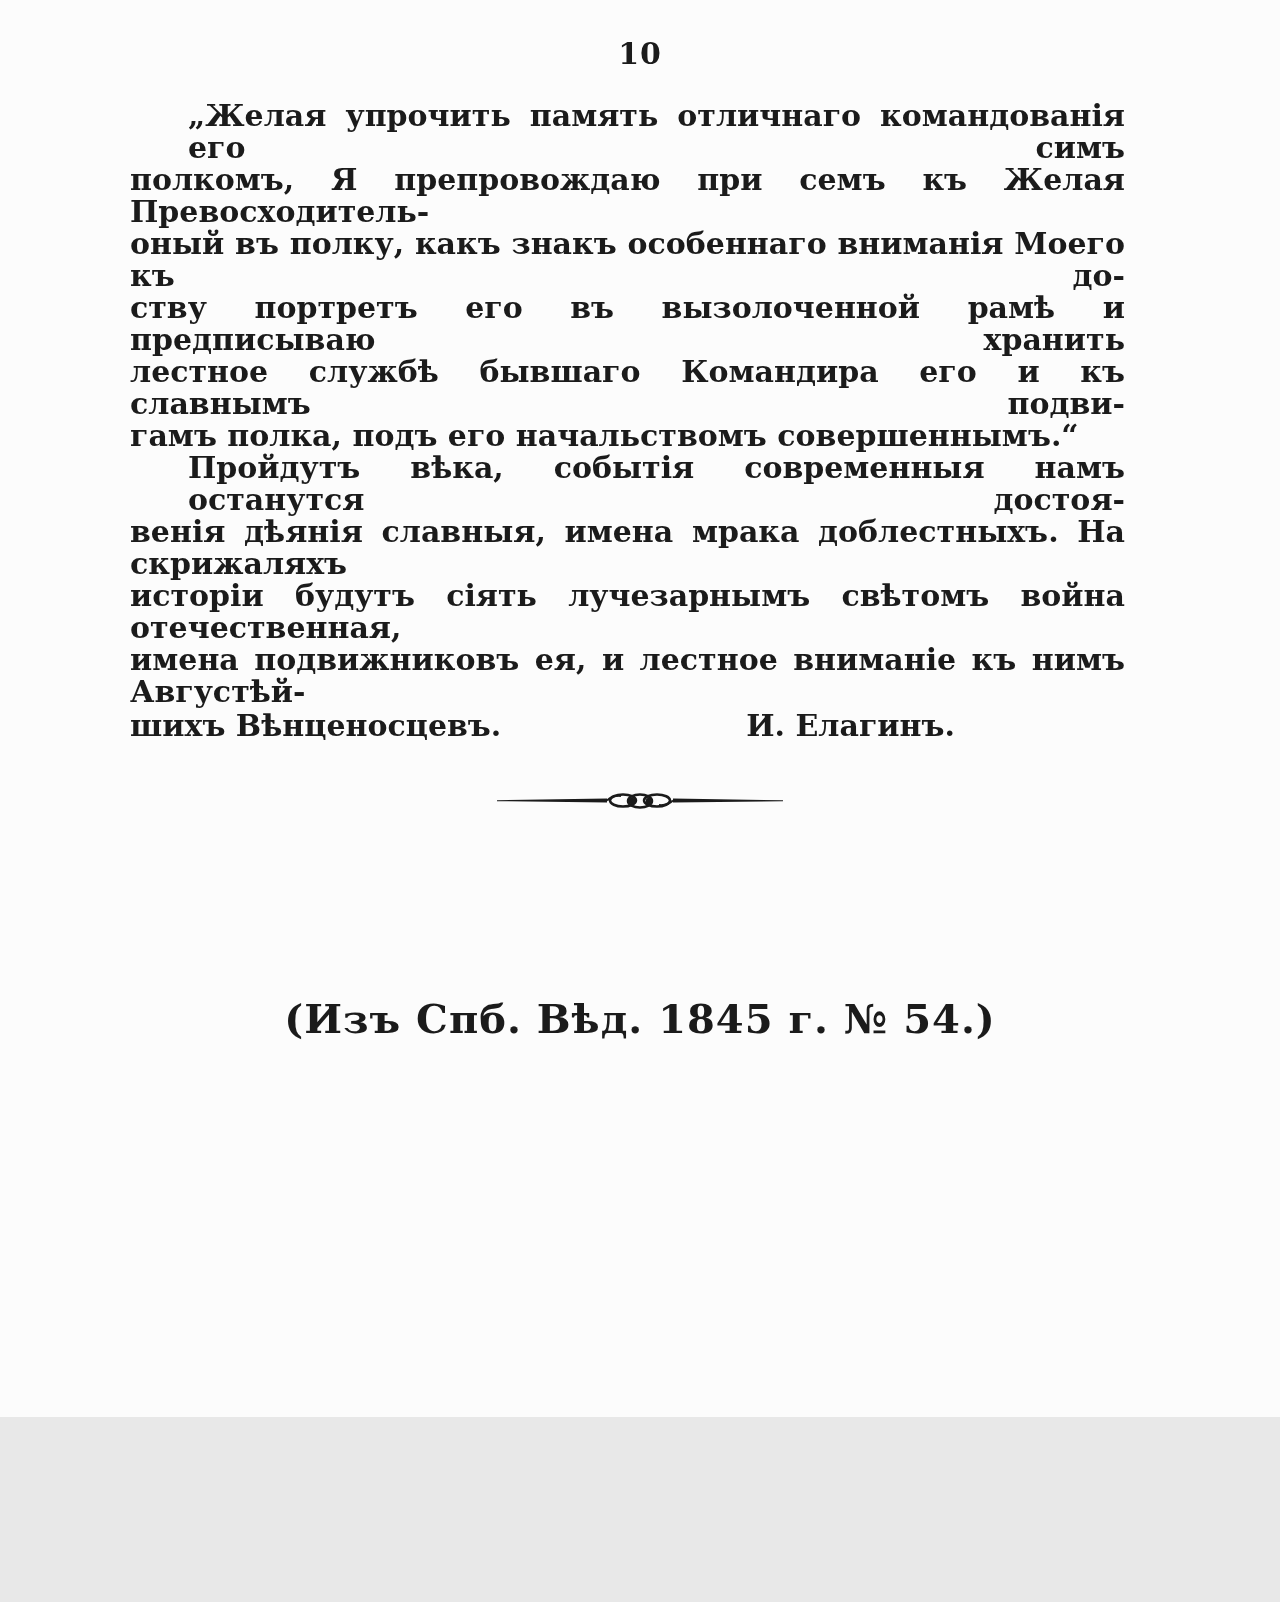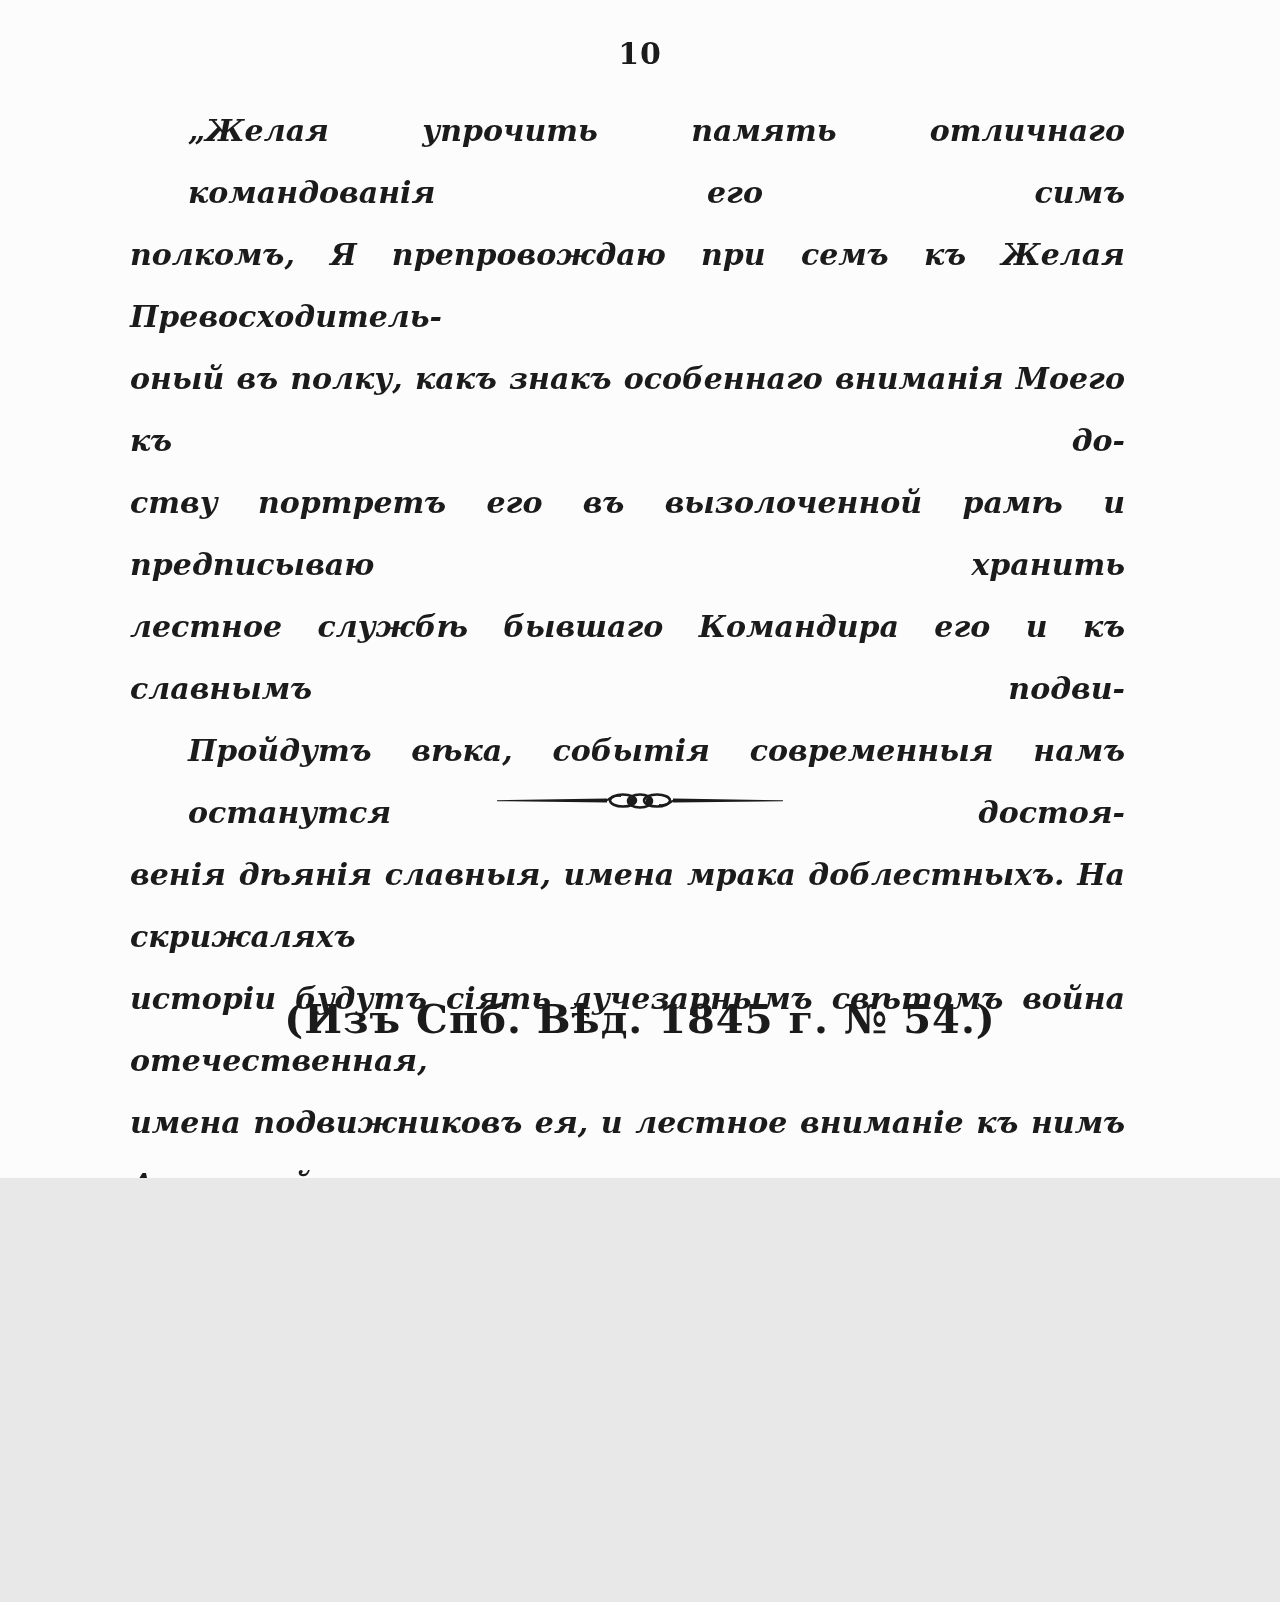--- a/index.html
+++ b/index.html
@@ -3,21 +3,21 @@
 <meta charset="utf-8">
 <style>
   html, body {
     margin: 0;
     padding: 0;
     background: #e8e8e8;
   }
   .page {
     position: relative;
     width: 1280px;
-    height: 1178px;
+    height: 1417px;
     margin: 0 auto;
     background: #fcfcfc;
     color: #1b1b1b;
     font-family: "DejaVu Serif", "Liberation Serif", serif;
     font-weight: bold;
     overflow: hidden;
   }
   .page-number {
     position: absolute;
     top: 36px;
@@ -26,22 +26,21 @@
     text-align: center;
     font-size: 30px;
     letter-spacing: 1px;
   }
   .text-block {
     position: absolute;
     top: 100px;
     left: 130px;
     width: 995px;
     font-size: 30px;
-    line-height: 62px;
-    font-style: italic;
+    line-height: 32px;
   }
   .line {
     text-align: justify;
     text-align-last: justify;
     white-space: normal;
   }
   .line.indent {
     padding-left: 58px;
   }
   .line.last {
@@ -85,27 +84,32 @@
   <div class="page-number">10</div>
 
   <div class="text-block">
 
     <div class="para">
       <div class="line indent">„Желая упрочить память  отличнаго командованія его  симъ</div>
       <div class="line">полкомъ, Я препровождаю при семъ къ Желая Превосходитель-</div>
       <div class="line">оный въ полку,  какъ знакъ  особеннаго вниманія Моего  къ до-</div>
       <div class="line">ству портретъ его въ вызолоченной рамѣ и предписываю хранить</div>
       <div class="line">лестное службѣ бывшаго Командира его и къ славнымъ подви-</div>
+      <div class="line last">гамъ полка, подъ его начальствомъ совершеннымъ.“</div>
     </div>
 
     <div class="para">
       <div class="line indent">Пройдутъ вѣка, событія современныя намъ останутся достоя-</div>
       <div class="line">венія дѣянія славныя, имена мрака доблестныхъ. На скрижаляхъ</div>
       <div class="line">исторіи будутъ сіять лучезарнымъ свѣтомъ война отечественная,</div>
       <div class="line">имена подвижниковъ ея,  и лестное вниманіе къ нимъ Августѣй-</div>
+      <div class="sig-row">
+        <span class="line last">шихъ Вѣнценосцевъ.</span>
+        <span class="signature">И. Елагинъ.</span>
+      </div>
     </div>
 
   </div>
 
   <div class="divider">
     <svg width="290" height="26" viewBox="0 0 290 26">
 
       <polygon points="2,12.2 112,10.5 112,14.5 2,13.2" fill="#1b1b1b"></polygon>
 
       <polygon points="288,12.2 178,10.5 178,14.5 288,13.2" fill="#1b1b1b"></polygon>

